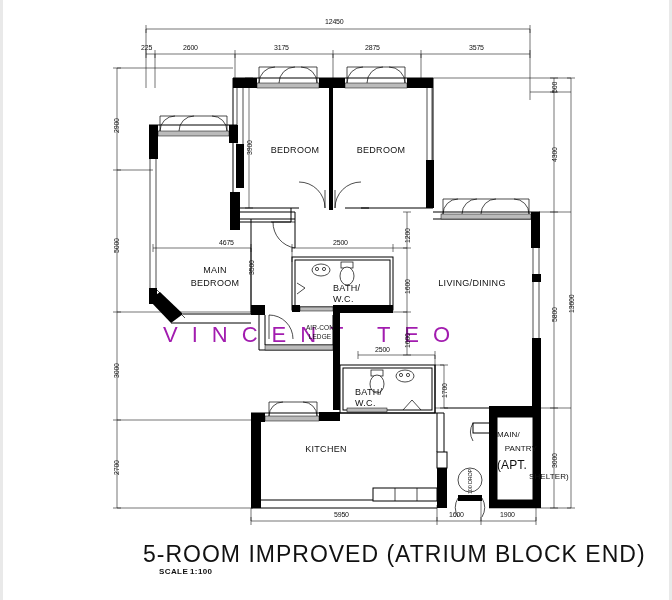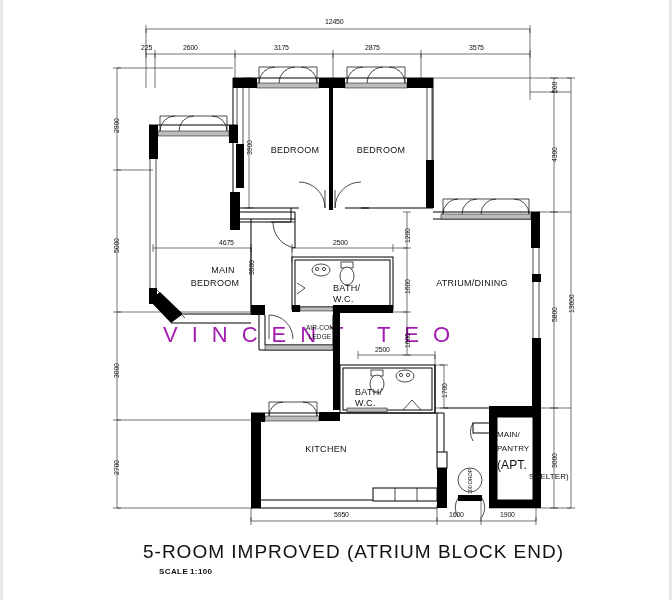--- a/index.html
+++ b/index.html
@@ -6,21 +6,21 @@
   body{width:672px;height:600px;overflow:hidden;font-family:"Liberation Sans",sans-serif;}
   #page{position:relative;width:672px;height:600px;background:#ffffff;
         border-left:3px solid #e9e9e9;border-right:3px solid #e9e9e9;box-sizing:border-box;}
   #plan{position:absolute;left:0;top:0;width:672px;height:600px;}
   .dimtxt{position:absolute;font-size:7px;color:#111;font-family:"Liberation Sans",sans-serif;
           letter-spacing:-0.2px;white-space:nowrap;}
   .dimtxt.v{transform-origin:left top;transform:rotate(-90deg);}
   .room{position:absolute;font-size:9px;color:#111;white-space:nowrap;text-align:center;
         letter-spacing:0.3px;font-family:"Liberation Sans",sans-serif;}
   .room.sm{font-size:6.5px;letter-spacing:0.1px;line-height:1.25;}
-  .title{position:absolute;font-size:19px;color:#111;letter-spacing:1px;white-space:nowrap;
+  .title{position:absolute;font-size:23px;color:#111;letter-spacing:1px;white-space:nowrap;
          font-family:"Liberation Sans",sans-serif;}
   .scale{position:absolute;font-size:8px;color:#111;font-weight:bold;letter-spacing:0.4px;white-space:nowrap;margin-left:15px;}
   .wm{position:absolute;font-size:22px;color:#a21caf;letter-spacing:14px;white-space:nowrap;
       font-family:"Liberation Sans",sans-serif;user-select:none;text-align:center;}
   .drop{position:absolute;font-size:5.5px;color:#111;white-space:nowrap;transform-origin:left top;
         transform:rotate(-90deg);letter-spacing:-0.2px;}
 </style>
 </head>
 <body>
 
@@ -357,38 +357,38 @@
     <g>
       <path class="lw" d="M337,413 L441,413"></path>
       <path class="lw" d="M432,365 L432,413"></path>
     </g>
 
   </svg>
 
   <div class="room" style="left:256px;top:145px;width:72px;">BEDROOM</div>
   <div class="room" style="left:342px;top:145px;width:72px;">BEDROOM</div>
 
-  <div class="room" style="left:184px;top:265px;width:72px;">MAIN</div>
+  <div class="room" style="left:176px;top:265px;width:72px;">MAIN</div>
   <div class="room" style="left:176px;top:278px;width:72px;">BEDROOM</div>
 
   <div class="room" style="left:330px;top:283px;width:52px;text-align:left;">BATH/</div>
   <div class="room" style="left:330px;top:294px;width:52px;text-align:left;">W.C.</div>
 
   <div class="room" style="left:352px;top:387px;width:52px;text-align:left;">BATH/</div>
   <div class="room" style="left:352px;top:398px;width:52px;text-align:left;">W.C.</div>
 
   <div class="room sm" style="left:290px;top:324px;width:54px;">AIR-CON</div>
   <div class="room sm" style="left:290px;top:333px;width:54px;">LEDGE</div>
 
-  <div class="room" style="left:414px;top:278px;width:110px;">ATRIUM/DINING</div>
+  <div class="room" style="left:414px;top:278px;width:110px;">LIVING/DINING</div>
 
   <div class="room" style="left:288px;top:444px;width:70px;">KITCHEN</div>
 
   <div class="room sm" style="left:494px;top:430px;width:40px;text-align:left;font-size:8px;">MAIN/</div>
-  <div class="room sm" style="left:494px;top:444px;width:40px;text-align:left;font-size:8px;">PANTRY</div>
+  <div class="room sm" style="left:494px;top:444px;width:40px;text-align:right;font-size:8px;">PANTRY</div>
   <div class="room sm" style="left:494px;top:458px;width:40px;text-align:left;font-size:12px;">(APT.</div>
   <div class="room sm" style="left:494px;top:472px;width:48px;text-align:left;font-size:8px;padding-left:32px;">SHELTER)</div>
 
   <div class="dimtxt" style="left:322px;top:18px;">12450</div>
   <div class="dimtxt" style="left:138px;top:44px;">225</div>
   <div class="dimtxt" style="left:180px;top:44px;">2600</div>
   <div class="dimtxt" style="left:271px;top:44px;">3175</div>
   <div class="dimtxt" style="left:362px;top:44px;">2875</div>
   <div class="dimtxt" style="left:466px;top:44px;">3575</div>
 

